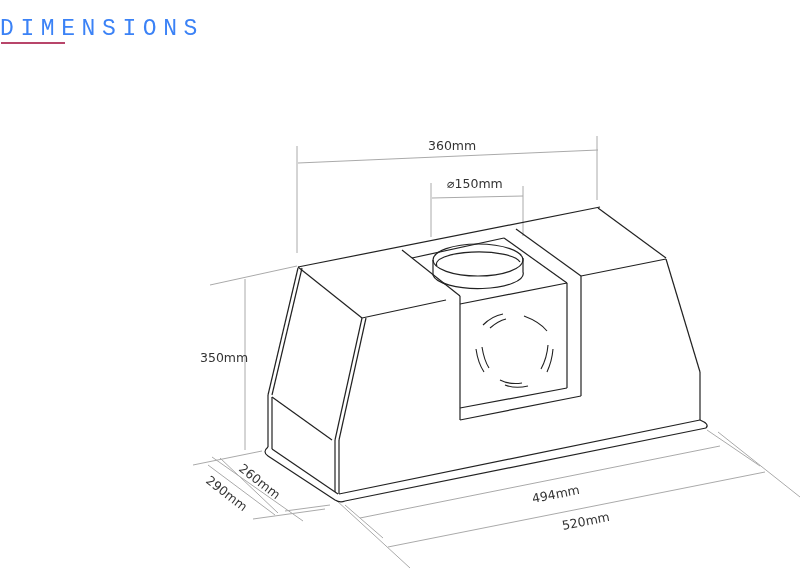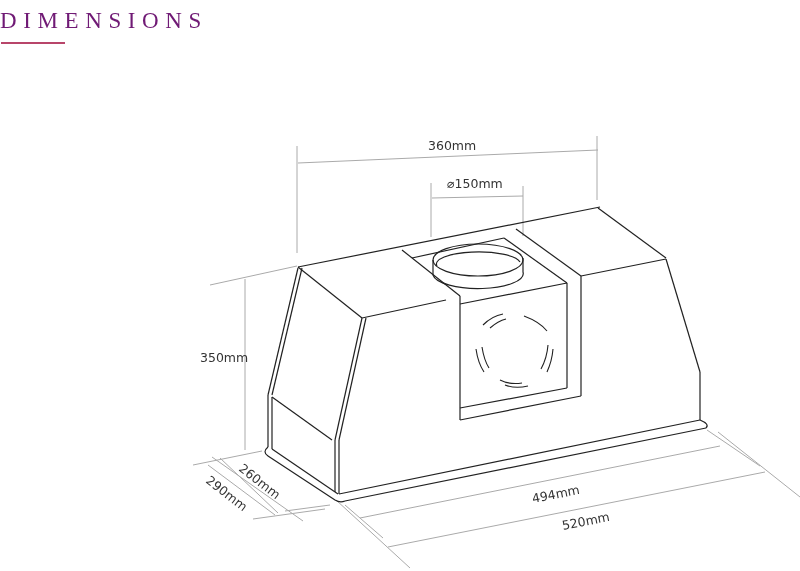--- a/index.html
+++ b/index.html
@@ -1,20 +1,20 @@
 <!DOCTYPE html>
 <html><head>
 <meta charset="utf-8">
 <style>
   html, body { margin: 0; padding: 0; background: #ffffff; }
   body { width: 800px; height: 571px; position: relative; overflow: hidden; font-family: "DejaVu Sans", sans-serif; }
   .title {
-    position: absolute; left: 0; top: 8px;
-    font-family: Liberation Serif, serif; font-weight: 300;
-    font-size: 23px; letter-spacing: 6.6px; color: #701a75;
+    position: absolute; left: 0; top: 16px;
+    font-family: Liberation Mono, monospace; font-weight: 300;
+    font-size: 23px; letter-spacing: 6.6px; color: #3b82f6;
   }
   .title-rule { position: absolute; left: 1px; top: 42px; width: 64px; height: 2px; }
   svg.drawing { position: absolute; left: 0; top: 0; }
   .dim-text { font-family: "DejaVu Sans", sans-serif; font-size: 12.5px; fill: #333333; }
 </style>
 </head>
 <body>
 
 <div class="title">DIMENSIONS</div>
 <div class="title-rule" style="background:#b8456a;"></div>

